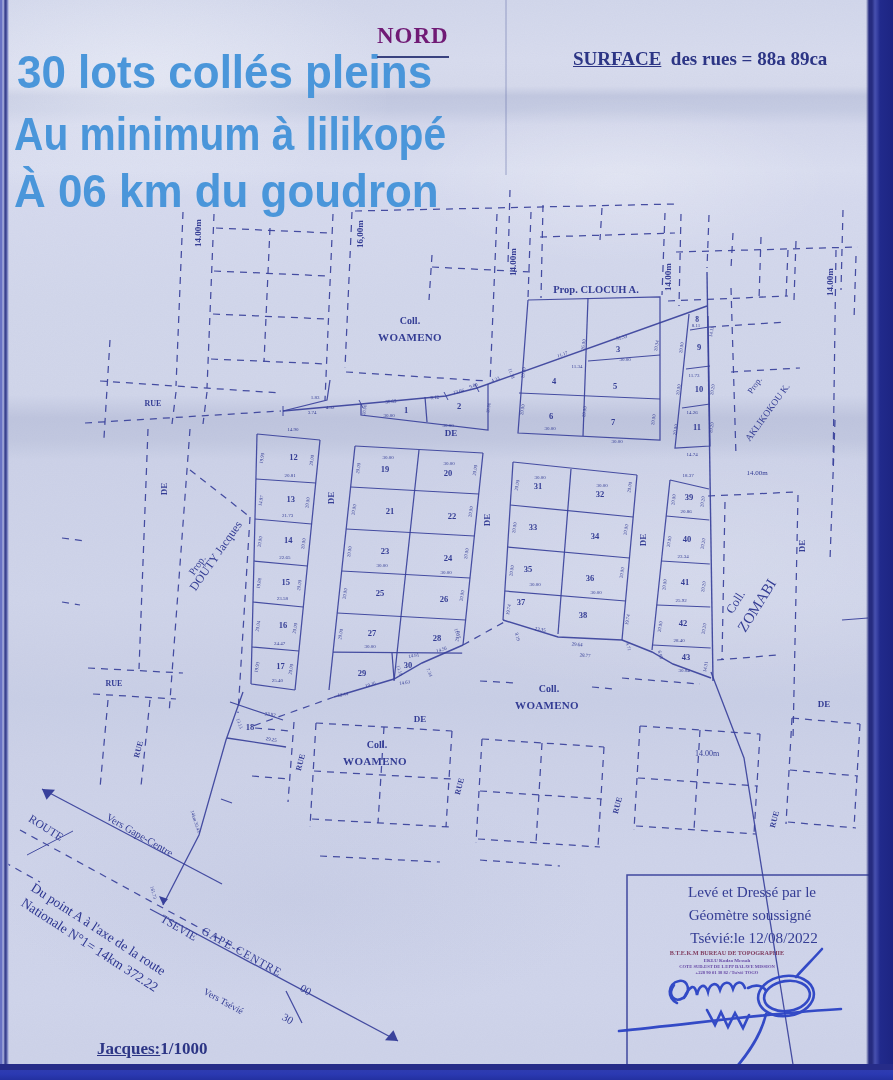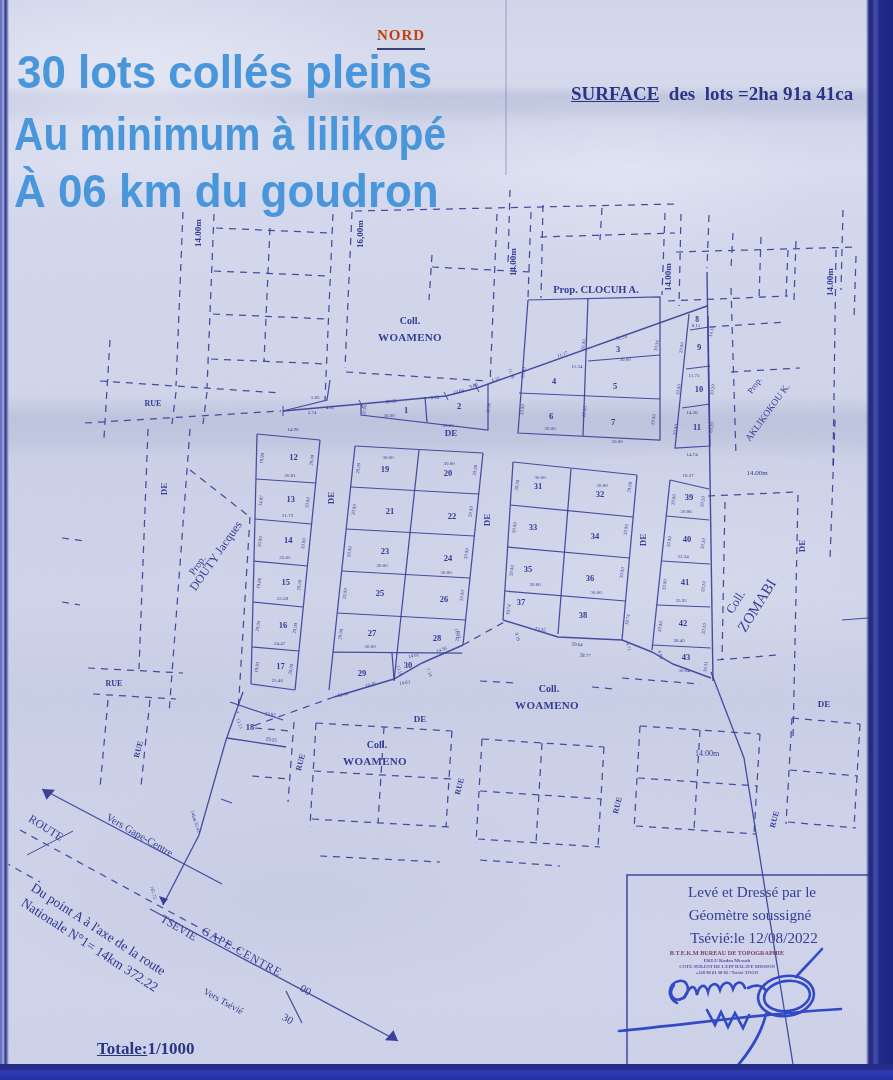--- a/index.html
+++ b/index.html
@@ -533,27 +533,27 @@
 </svg>
 
 <div class="abs" style="left:505px;top:0;width:2px;height:175px;background:rgba(100,110,170,0.28);"></div>
 
 <div class="abs" style="left:17px;top:45px;font-family:'Liberation Sans',sans-serif;font-weight:bold;font-size:46px;color:#4a96da;white-space:nowrap;transform:scaleX(0.955);transform-origin:0 0;">30 lots collés pleins</div>
 
 <div class="abs" style="left:14px;top:107px;font-family:'Liberation Sans',sans-serif;font-weight:bold;font-size:46px;color:#4a96da;white-space:nowrap;transform:scaleX(0.885);transform-origin:0 0;">Au minimum à lilikopé</div>
 
 <div class="abs" style="left:14px;top:164px;font-family:'Liberation Sans',sans-serif;font-weight:bold;font-size:46px;color:#4a96da;white-space:nowrap;transform:scaleX(0.955);transform-origin:0 0;">À 06 km du goudron</div>
 
-<div class="abs" style="left:377px;top:23px;font-size:15px;font-weight:bold;letter-spacing:1px;line-height:25px;color:#c2410c;border-bottom:2.5px solid #39427f;padding-bottom:0px;">NORD</div>
-
-
-<div class="abs" style="left:571px;top:83px;font-size:19px;font-weight:bold;color:#2c3585;white-space:nowrap;"><u>SURFACE</u>&nbsp; des&nbsp; lots =2ha 91a 41ca</div>
-
-
-<div class="abs" style="left:97px;top:1039px;font-size:17px;font-weight:bold;color:#2c3585;"><u>Totale:</u>1/1000</div>
+<div class="abs" style="left:377px;top:23px;font-size:23px;font-weight:bold;letter-spacing:1px;line-height:25px;color:#701a75;border-bottom:2.5px solid #39427f;padding-bottom:8px;">NORD</div>
+
+<div class="abs" style="left:573px;top:48px;font-size:19px;font-weight:bold;color:#2c3585;white-space:nowrap;"><u>SURFACE</u>&nbsp; des rues = 88a 89ca</div>
+
+
+
+<div class="abs" style="left:97px;top:1039px;font-size:17px;font-weight:bold;color:#2c3585;"><u>Jacques:</u>1/1000</div>
 
 <div class="abs" style="right:0;top:0;width:27px;height:1080px;background:linear-gradient(90deg,rgba(40,46,130,0) 0,#262c80 3px,#262c80 6px,#4750ae 9px,#3a43a4 11px,#212a8c 14px,#1d2582 27px);"></div>
 
 <div class="abs" style="left:0;top:0;width:9px;height:1080px;background:linear-gradient(90deg,#6872c4 0,#6872c4 2px,#b9bfe6 3px,#39418f 5px,#39418f 6px,#9aa2d6 8px,rgba(154,162,214,0) 9px);"></div>
 
 <div class="abs" style="left:0;top:1064px;width:893px;height:6px;background:#262c88;"></div>
 
 <div class="abs" style="left:0;top:1070px;width:893px;height:10px;background:linear-gradient(180deg,#2e3cb0 0,#2b39b2 4px,#2330a0 10px);"></div>
 </div>
 </body></html>

